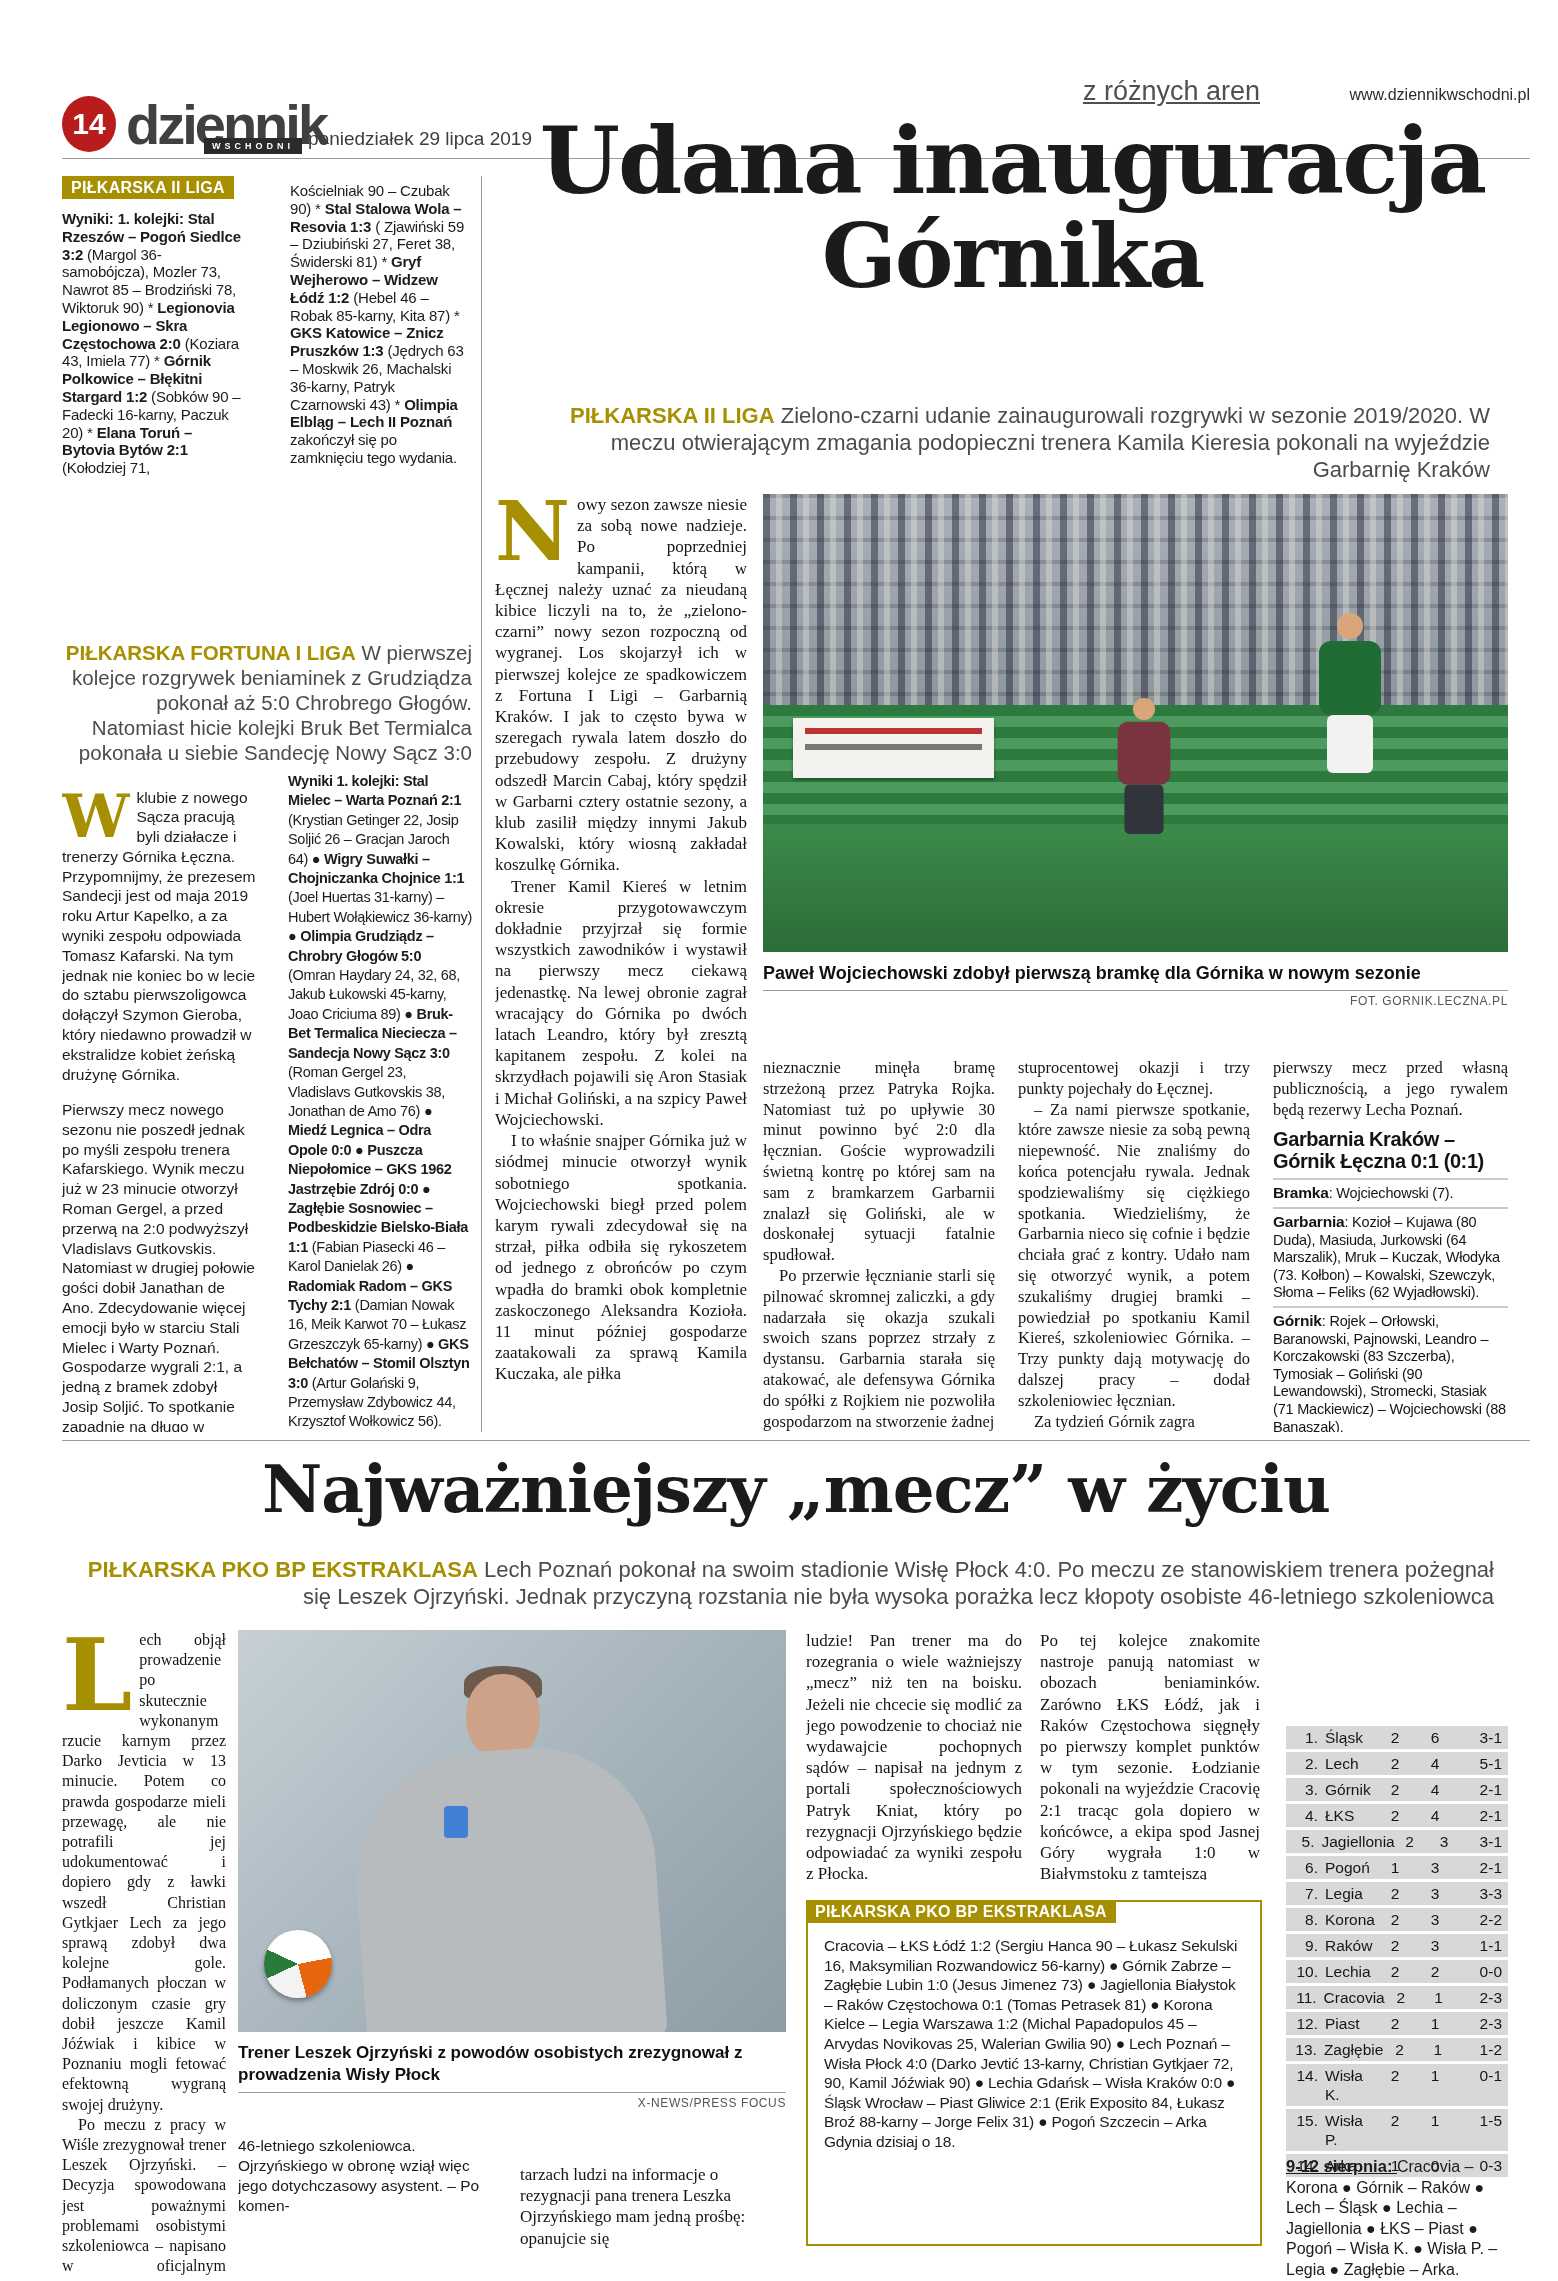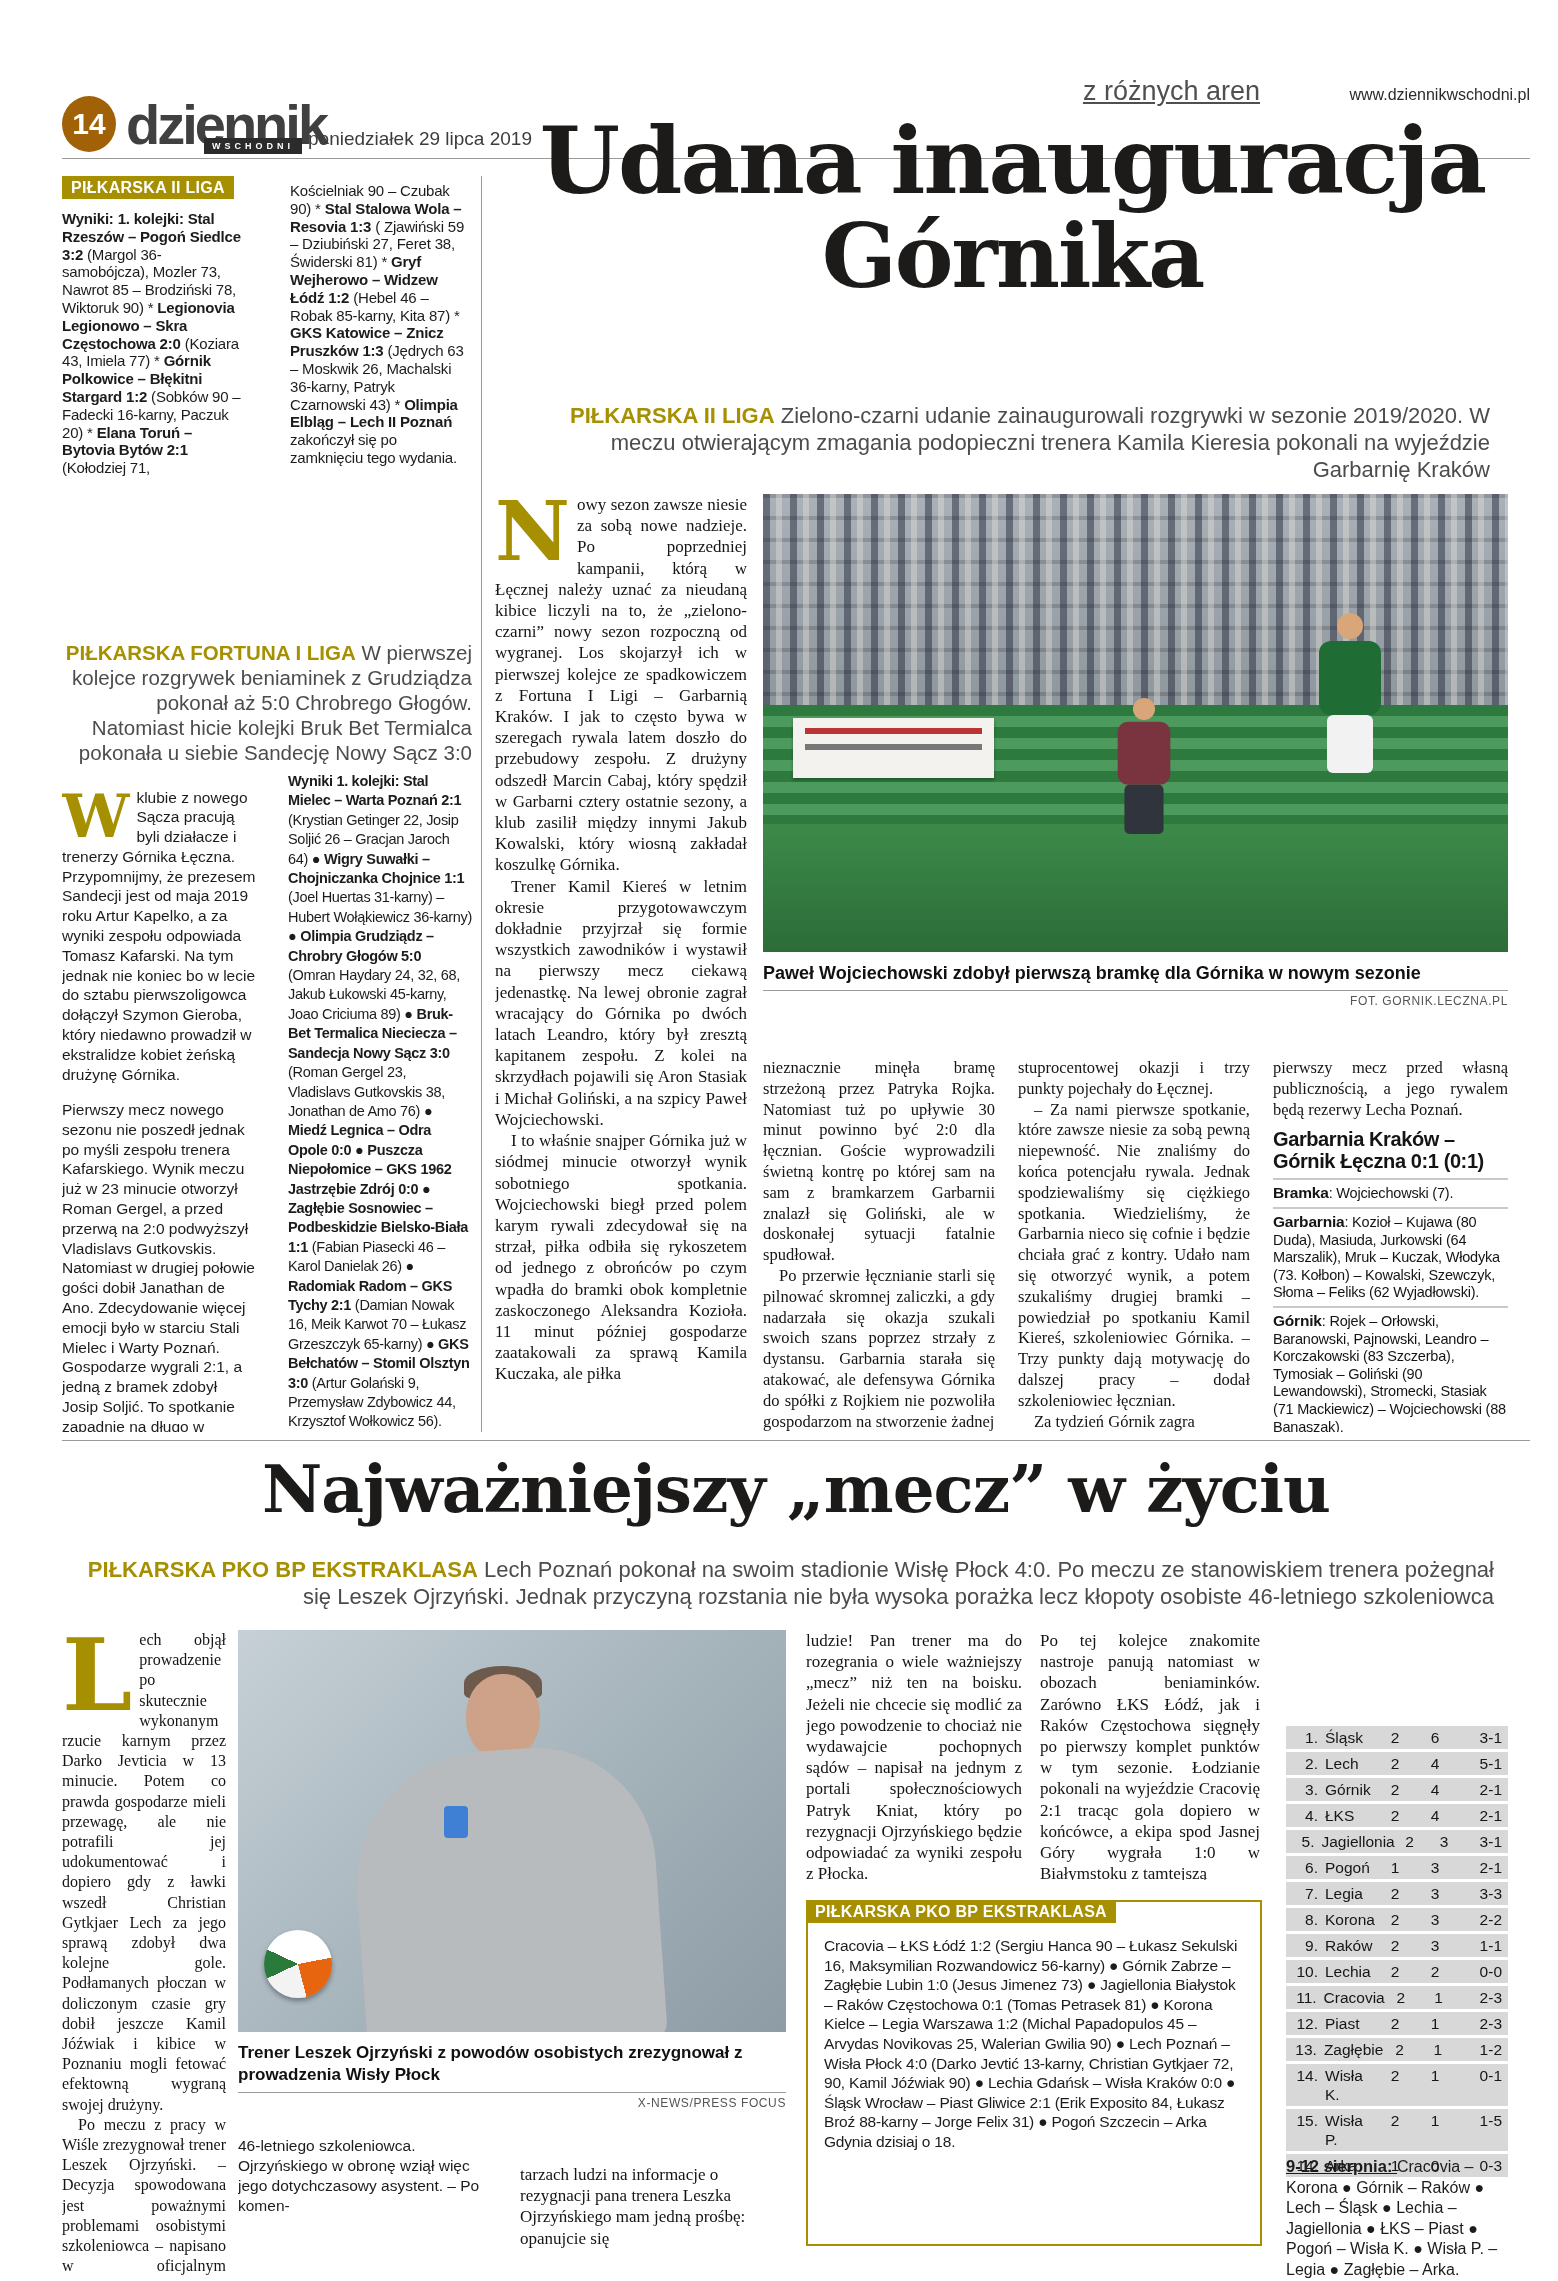--- a/index.html
+++ b/index.html
@@ -4,21 +4,21 @@
 <style>
   html,body{margin:0;padding:0;background:#e8e8e8;}
   #page{position:relative;width:1558px;height:2281px;background:#fff;overflow:hidden;
         font-family:"Liberation Sans",sans-serif;color:#161616;}
   [data-name]{box-sizing:border-box;}
   .abs{position:absolute;}
   .rule-h{position:absolute;height:1px;background:#9a9a9a;}
   .rule-v{position:absolute;width:1px;background:#9a9a9a;}
 
   
-  .badge{left:62px;top:96px;width:54px;height:56px;background:#a16207;border-radius:50%;
+  .badge{left:62px;top:96px;width:54px;height:56px;background:#b91c1c;border-radius:50%;
          color:#fff;font-weight:bold;font-size:30px;display:flex;align-items:center;justify-content:center;}
   .logo{left:126px;top:92px;}
   .logo-txt{color:#404040;font-weight:800;font-size:56px;letter-spacing:-3px;font-family:"Liberation Sans",sans-serif;}
   .logo-sub{position:absolute;left:78px;top:46px;background:#2b2b2b;color:#fff;font-size:9px;
             letter-spacing:4px;padding:3px 8px;font-weight:bold;}
   .hdr-date{left:308px;top:128px;font-size:19px;color:#3c3c3c;}
   .hdr-section{left:0;top:76px;width:1260px;text-align:right;font-size:27px;color:#4f4f4f;text-decoration:underline;}
   .hdr-site{right:28px;top:86px;font-size:16px;color:#2b2b2b;}
 
   

